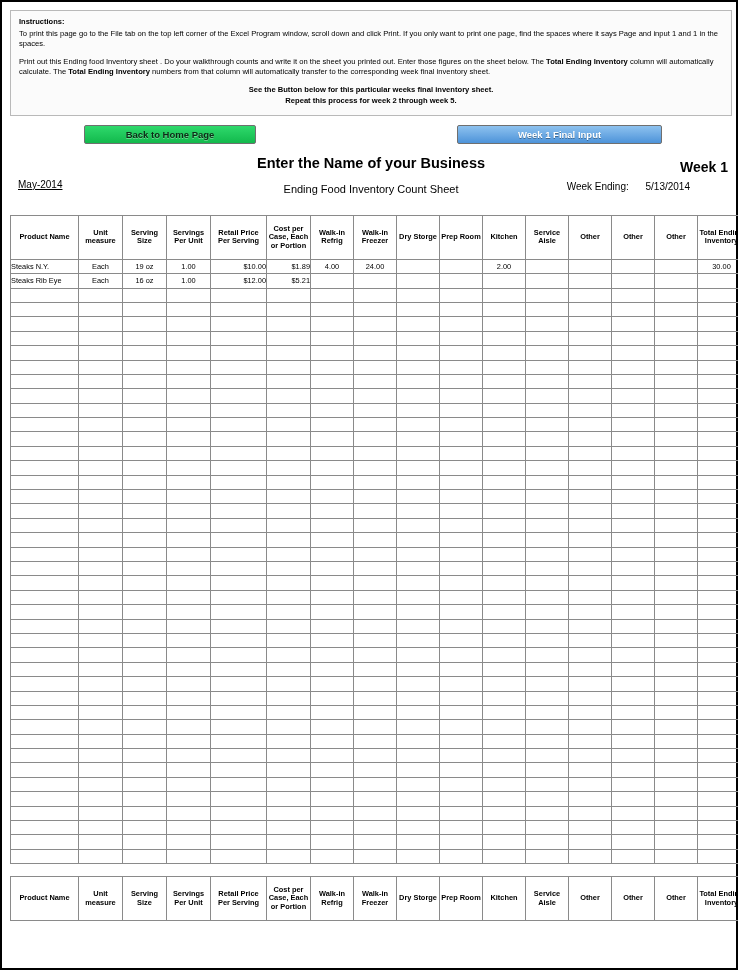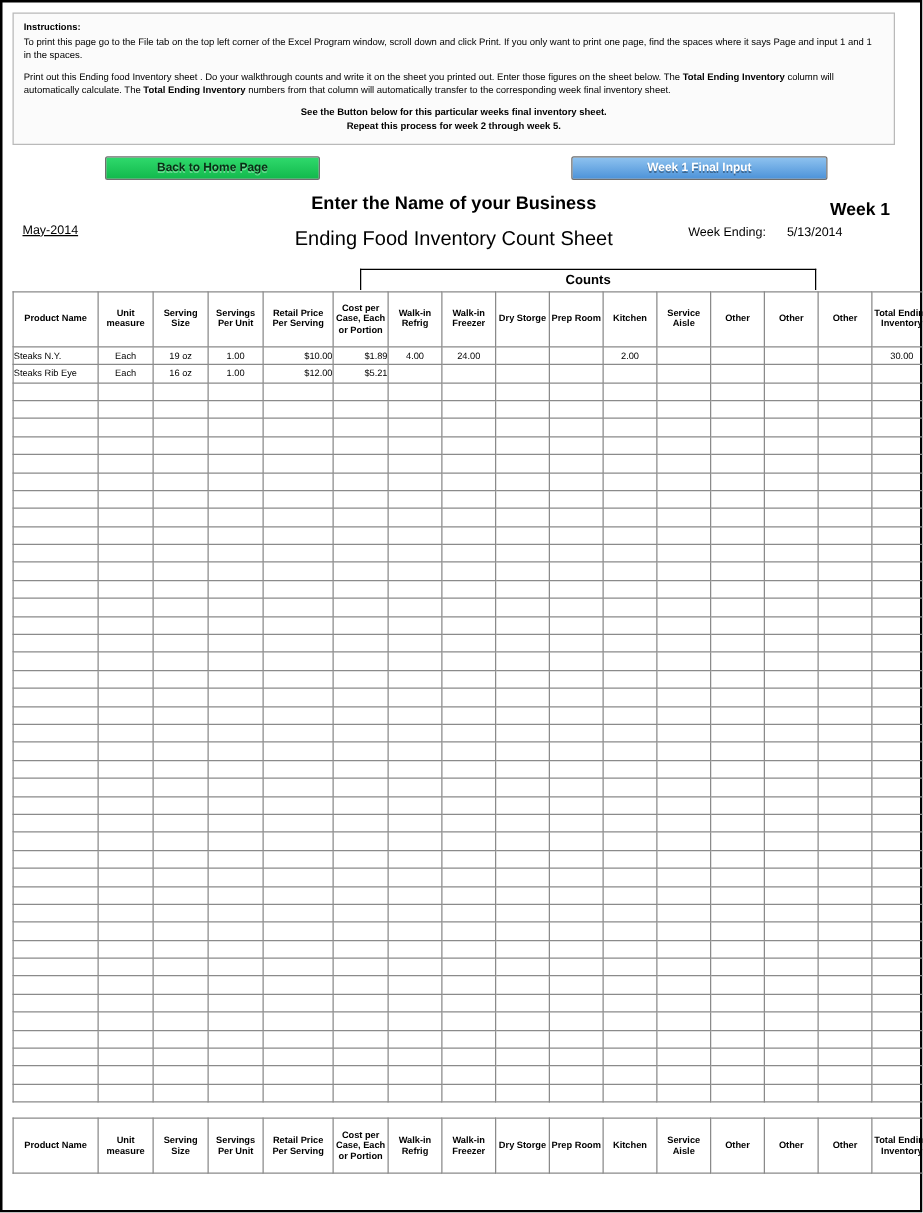--- a/index.html
+++ b/index.html
@@ -12,21 +12,21 @@
     height: 970px;
     font-family: "Liberation Sans", sans-serif;
     color: #000000;
     overflow: hidden;
   }
   .page {
     position: relative;
     width: 738px;
     height: 970px;
     box-sizing: border-box;
-    padding: 6px 20px 6px 8px;
+    padding: 6px 4px 6px 8px;
     background: #ffffff;
     border: 2px solid #000000;
   }
 
   
   .instructions {
     border: 1px solid #b9b9b9;
     background: #fbfbfb;
     box-sizing: border-box;
     padding: 6px 8px 8px 8px;
@@ -90,21 +90,21 @@
     margin-top: 2px;
   }
   .biz-name {
     text-align: center;
     font-size: 14.5px;
     font-weight: bold;
     padding-top: 2px;
   }
   .sheet-sub {
     text-align: center;
-    font-size: 16px;
+    font-size: 11px;
     padding-top: 12px;
   }
   .week-label {
     position: absolute;
     right: 4px;
     top: 6px;
     font-size: 14px;
     font-weight: bold;
   }
   .month-label {
@@ -222,23 +222,20 @@
     <div class="biz-name">Enter the Name of your Business</div>
     <div class="week-label">Week 1</div>
     <div class="sheet-sub">Ending Food Inventory Count Sheet</div>
     <div class="month-label">May-2014</div>
     <div class="week-ending">
       <span>Week Ending:</span>
       <span class="val">5/13/2014</span>
     </div>
   </div>
 
-  <div class="counts-wrap">
-    <div class="counts-banner">Counts</div>
-  </div>
 
   <table class="grid">
     <colgroup>
       <col class="w-name">
         <col class="w-unit">
         <col class="w-serv">
         <col class="w-spu">
       <col class="w-price">
         <col class="w-cost">
       <col class="w-cnt">

